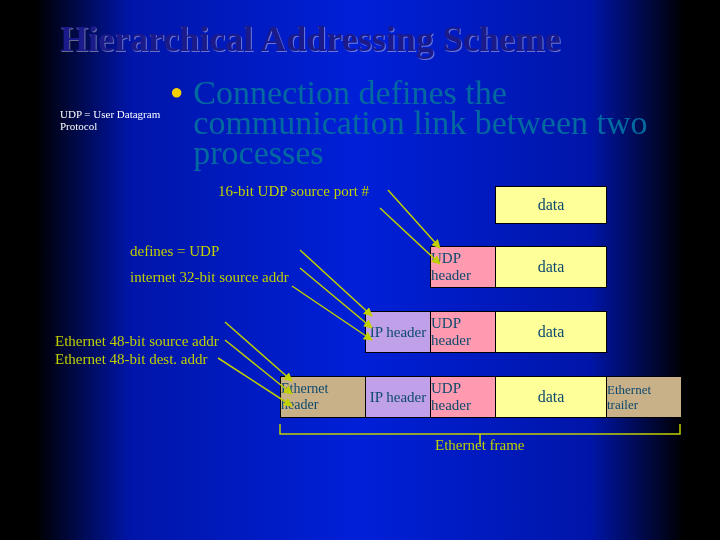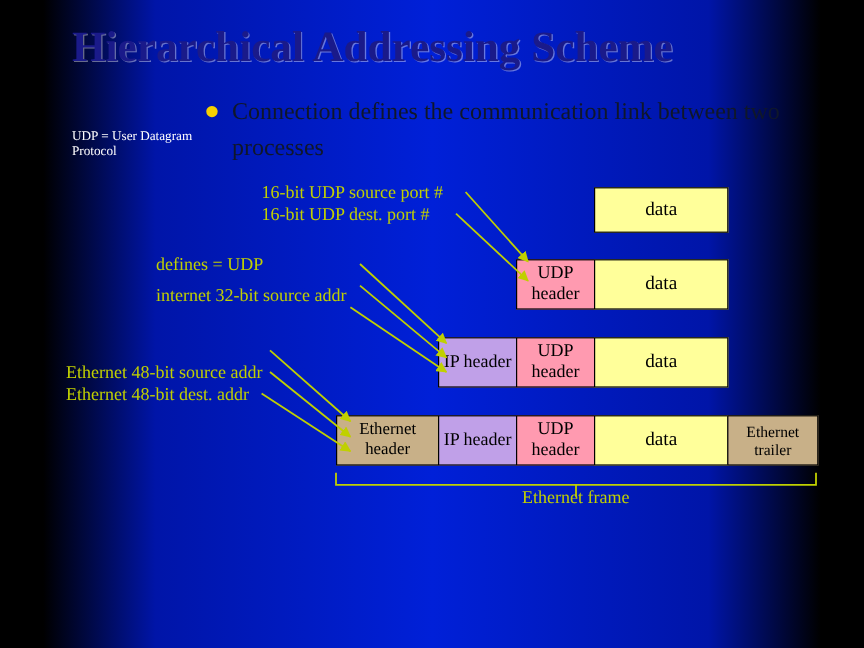--- a/index.html
+++ b/index.html
@@ -2,23 +2,23 @@
 <html><head>
 <meta charset="utf-8">
 <style>
 html,body{margin:0;padding:0}
 body{width:720px;height:540px;background:linear-gradient(90deg,#000 0%,#000 5%,#0015a8 18%,#0020d8 50%,#0015a8 82%,#000 95%,#000 100%);font-family:"Times New Roman",serif;overflow:hidden;position:relative}
 .title{color:#1a1a8a;background:transparent;font-size:36px;padding:18px 0 0 60px;font-weight:bold;text-shadow:1px 1px 0 rgba(255,255,255,.4)}
 .slide{position:relative;color:#fff}
 .bullet-row{display:flex;align-items:flex-start;padding:18px 40px 0 60px}
 .side-note{font-size:11px;color:#fff;width:108px;flex:0 0 108px;padding-top:30px}
 .dot{color:#f5d000;font-size:22px;line-height:28px;padding:0 10px 0 2px}
-.bullet-text{font-size:20px;color:#0f172a;line-height:30px;flex:1}
+.bullet-text{font-size:34px;color:#0369a1;line-height:30px;flex:1}
 .diagram{position:relative;height:330px;margin-top:8px}
-.box{position:absolute;border:1px solid #000;text-align:center;font-size:16px;color:#000000;display:flex;align-items:center;justify-content:center}
+.box{position:absolute;border:1px solid #000;text-align:left;font-size:16px;color:#0c4a6e;display:flex;align-items:center;justify-content:center}
 .data{background:#ffff9a}
 .udp{background:#ff9ab0}
 .ip{background:#c0a0e8}
 .eth{background:#c8b088}
 .ann{position:absolute;color:#c0d000;font-size:15px;line-height:18px;white-space:nowrap}
 svg.arrows{position:absolute;top:0;left:0;width:720px;height:330px;pointer-events:none}
 </style>
 </head>
 <body>
 
@@ -42,21 +42,20 @@
     <div class="box udp" style="left:430px;top:135px;width:64px;height:40px;font-size:15px;line-height:17px">UDP header</div>
     <div class="box data" style="left:495px;top:135px;width:110px;height:40px">data</div>
 
     <div class="box eth" style="left:280px;top:200px;width:84px;height:40px;font-size:14px;line-height:16px">Ethernet header</div>
     <div class="box ip" style="left:365px;top:200px;width:64px;height:40px;font-size:15px;line-height:17px">IP header</div>
     <div class="box udp" style="left:430px;top:200px;width:64px;height:40px;font-size:15px;line-height:17px">UDP header</div>
     <div class="box data" style="left:495px;top:200px;width:110px;height:40px">data</div>
     <div class="box eth" style="left:606px;top:200px;width:74px;height:40px;font-size:13px;line-height:15px">Ethernet trailer</div>
 
     <div class="ann" style="left:218px;top:6px">16-bit UDP source port #</div>
-    <div class="ann" style="left:218px;top:24px">16-bit UDP dest. port #</div>
 
     <div class="ann" style="left:130px;top:66px">defines = UDP</div>
     <div class="ann" style="left:130px;top:92px">internet 32-bit source addr</div>
 
     <div class="ann" style="left:55px;top:156px">Ethernet 48-bit source addr</div>
     <div class="ann" style="left:55px;top:174px">Ethernet 48-bit dest. addr</div>
 
     <div class="ann" style="left:435px;top:260px">Ethernet frame</div>
 
     <svg class="arrows" viewBox="0 0 720 330">

